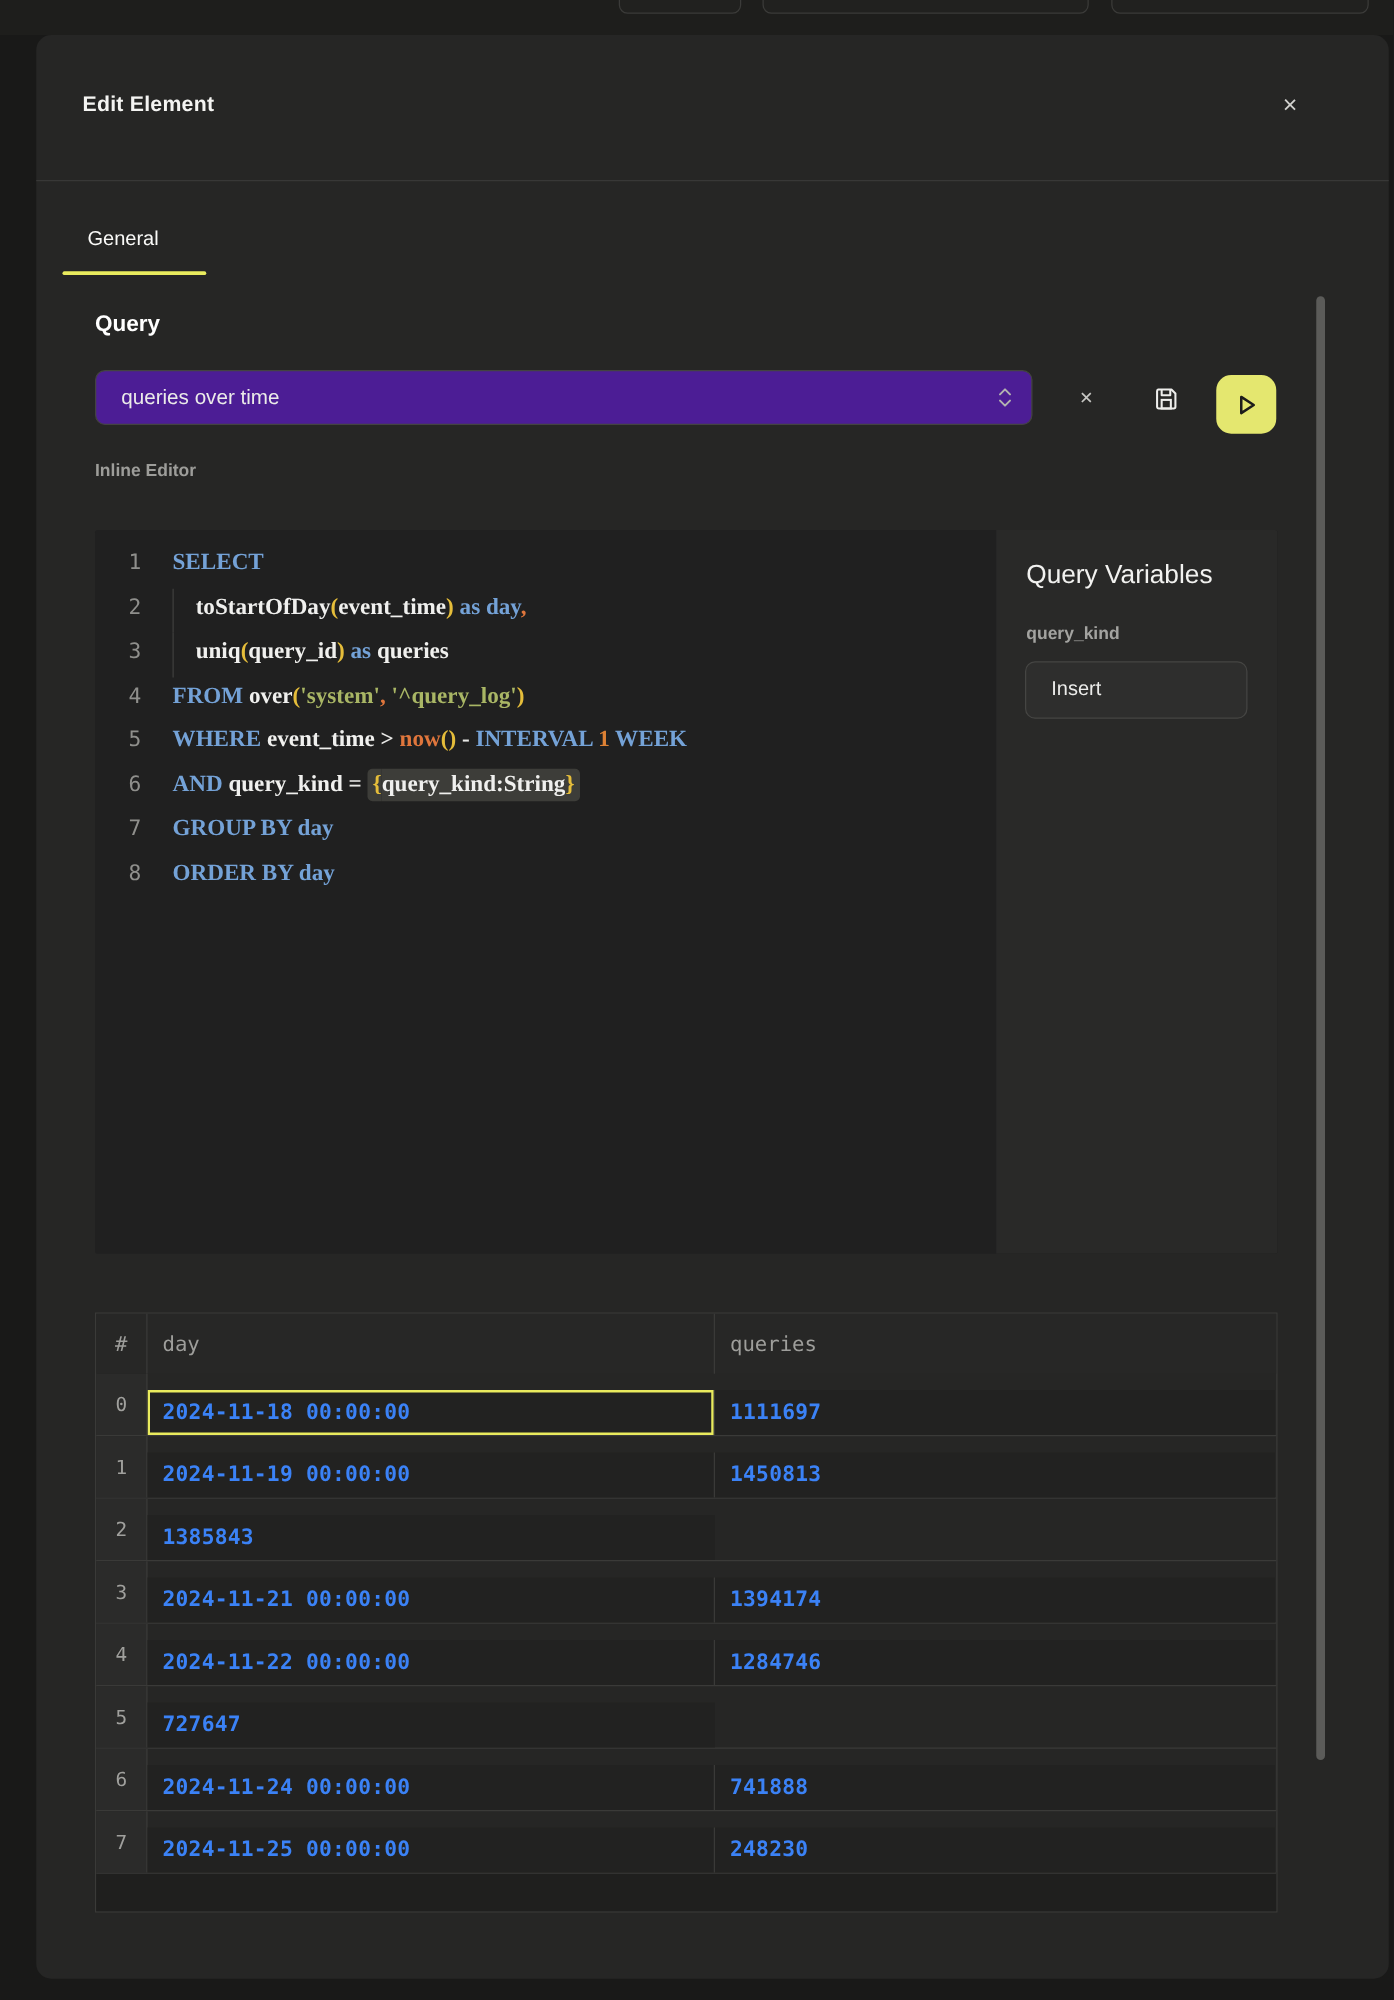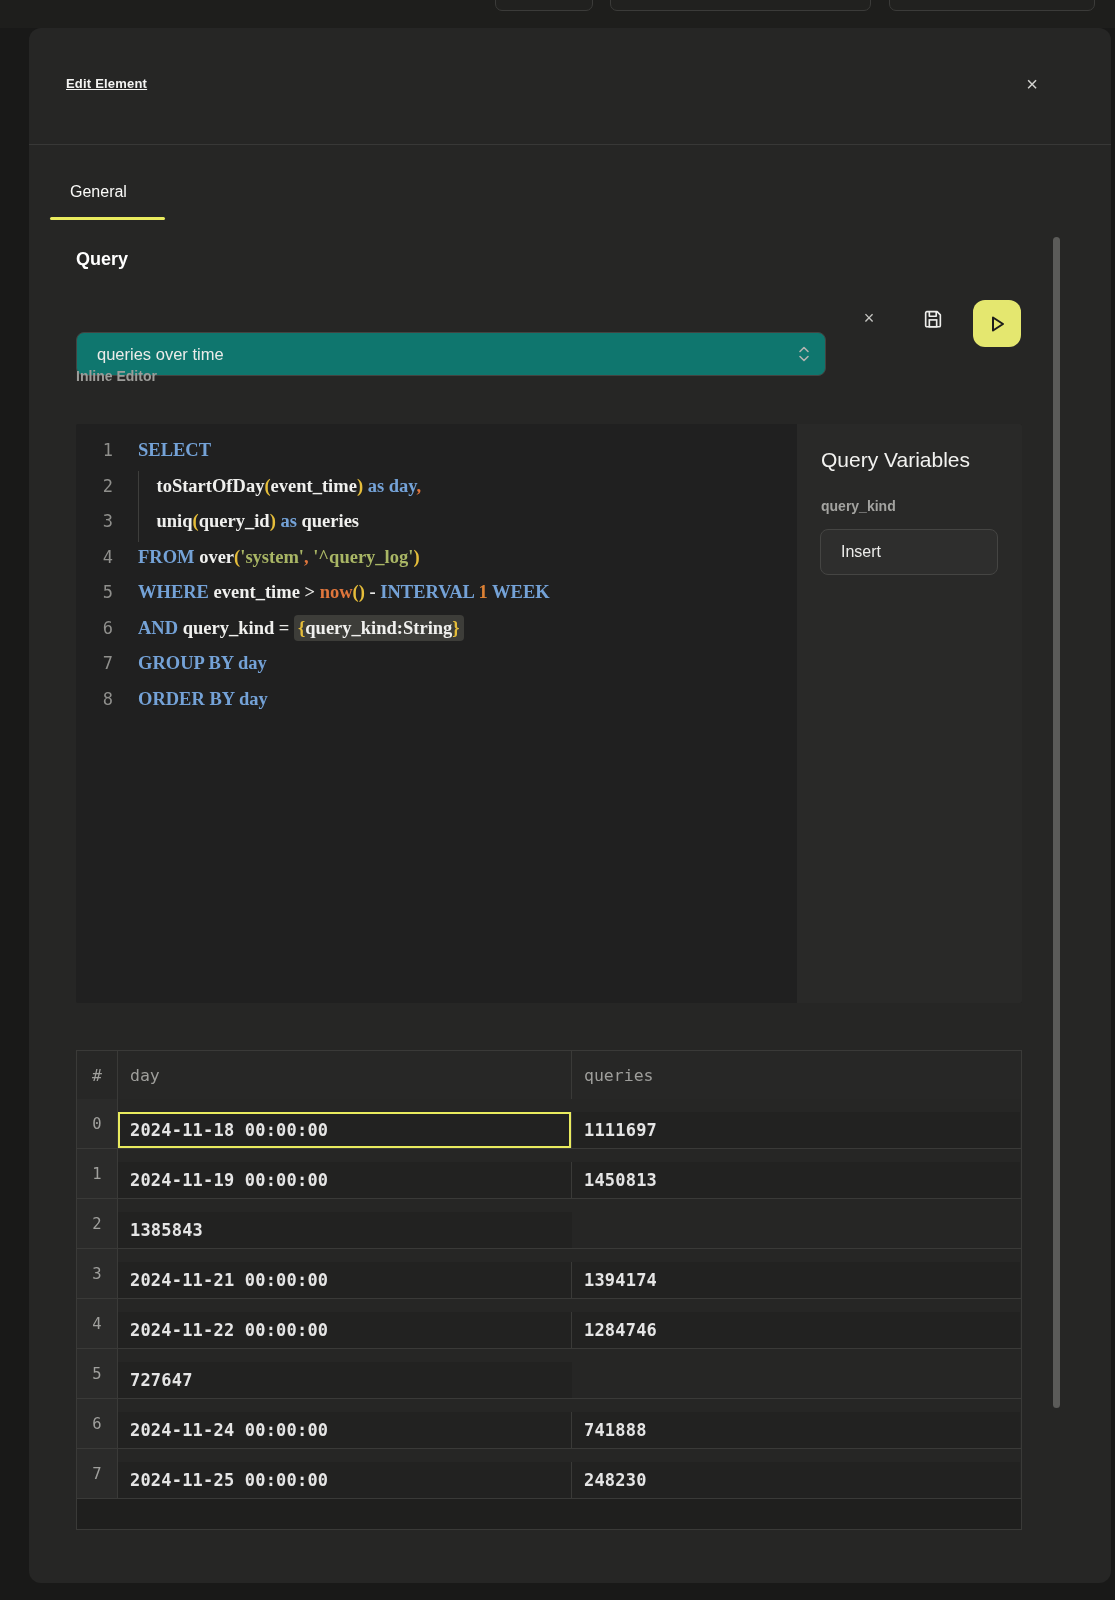--- a/index.html
+++ b/index.html
@@ -16,21 +16,21 @@
   .topbar-btn.b2{left:610px;width:259px;}
   .topbar-btn.b3{left:889px;width:204px;}
 
   
   .modal{
     position:absolute;left:29px;top:28px;width:1082px;height:1555px;
     background:#262625;border-radius:12px;
   }
   .modal-title{
     position:absolute;left:37px;top:44px;height:24px;line-height:24px;
-    font-size:13px;font-weight:600;color:#f4f4f2;letter-spacing:.2px;text-decoration:underline;
+    font-size:17px;font-weight:600;color:#f4f4f2;letter-spacing:.2px;
   }
   .modal-close{
     position:absolute;left:988px;top:42px;width:30px;height:28px;
     background:none;border:none;color:#d2d2cf;font-size:20px;line-height:28px;
     text-align:center;cursor:pointer;padding:0;font-family:"Liberation Sans",sans-serif;
   }
   .header-divider{position:absolute;left:0;top:116px;width:100%;height:1px;background:#383837;}
 
   .tab{
     position:absolute;left:41px;top:152px;height:24px;line-height:24px;
@@ -38,22 +38,22 @@
   }
   .tab-underline{position:absolute;left:21px;top:189px;width:115px;height:3px;border-radius:2px;background:#e9eb5e;}
 
   .query-heading{
     position:absolute;left:47px;top:221px;font-size:18px;font-weight:700;color:#ffffff;
   }
 
   
   .query-select{
     position:absolute;left:47px;top:268px;width:750px;height:44px;box-sizing:border-box;
-    background:#0f766e;border:1px solid #434341;border-radius:8px;cursor:pointer;
-    display:flex;align-items:center;justify-content:space-between;padding:0 14px 0 20px;margin-top:36px;
+    background:#4c1d95;border:1px solid #434341;border-radius:8px;cursor:pointer;
+    display:flex;align-items:center;justify-content:space-between;padding:0 14px 0 20px;
   }
   .query-select .val{font-size:16.5px;color:#ebebe9;}
   .icon-btn{background:none;border:none;cursor:pointer;padding:0;position:absolute;}
   .clear-btn{left:826px;top:276px;width:28px;height:28px;color:#c6c6c3;font-size:18px;line-height:28px;text-align:center;font-family:"Liberation Sans",sans-serif;}
   .save-btn{left:887px;top:274px;width:34px;height:34px;display:flex;align-items:center;justify-content:center;}
   .run-btn{
     position:absolute;left:944px;top:272px;width:48px;height:47px;border:none;border-radius:12px;
     background:#e4e76f;cursor:pointer;display:flex;align-items:center;justify-content:center;padding:0;
   }
   .inline-label{position:absolute;left:47px;top:340px;font-size:14px;font-weight:600;color:#9d9d9a;text-align:right;}
@@ -100,21 +100,21 @@
   .trh,.tr{display:grid;grid-template-columns:41px 454px 448px;}
   .trh{height:48px;background:#272726;}
   .tr{height:49px;}
   .tr + .tr{border-top:1px solid #3a3a38;}
   .th,.td{display:flex;align-items:center;box-sizing:border-box;overflow:hidden;}
   .th{color:#9e9e9b;font-size:16.5px;font-weight:500;}
   .th.c0{justify-content:center;border-right:1px solid #3a3a38;}
   .th.c1,.th.c2{padding-left:12px;}
   .th.c1{border-right:1px solid #3a3a38;}
   .td.c0{justify-content:center;background:#2b2b2a;color:#a0a09d;font-size:15.5px;border-right:1px solid #3a3a38;}
-  .td.c1,.td.c2{background:#222221;color:#e5e5e5;font-size:17px;font-weight:700;padding-left:12px;letter-spacing:.2px;margin-top:13px;}
+  .td.c1,.td.c2{background:#222221;color:#3b82f6;font-size:17px;font-weight:700;padding-left:12px;letter-spacing:.2px;margin-top:13px;}
   .td.c1{border-right:1px solid #3a3a38;position:relative;}
   .td.c1.selected::after{content:"";position:absolute;inset:0;border:2px solid #e9eb5e;}
   .tfoot{height:30px;background:#1f1f1e;border-top:1px solid #3a3a38;}
 
   
   .vscroll{position:absolute;left:1024px;top:209px;width:7px;height:1171px;border-radius:4px;background:#5b5b59;}
 </style>
 </head>
 <body>
 

